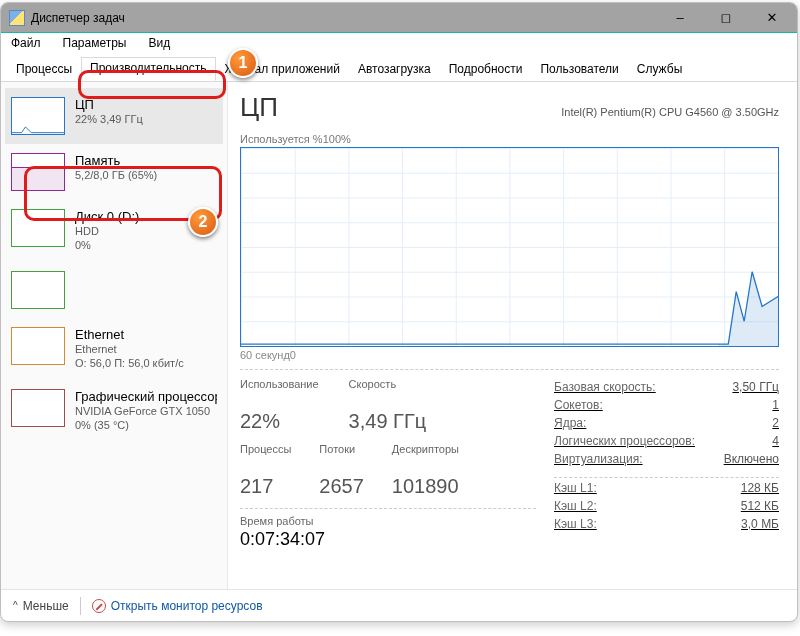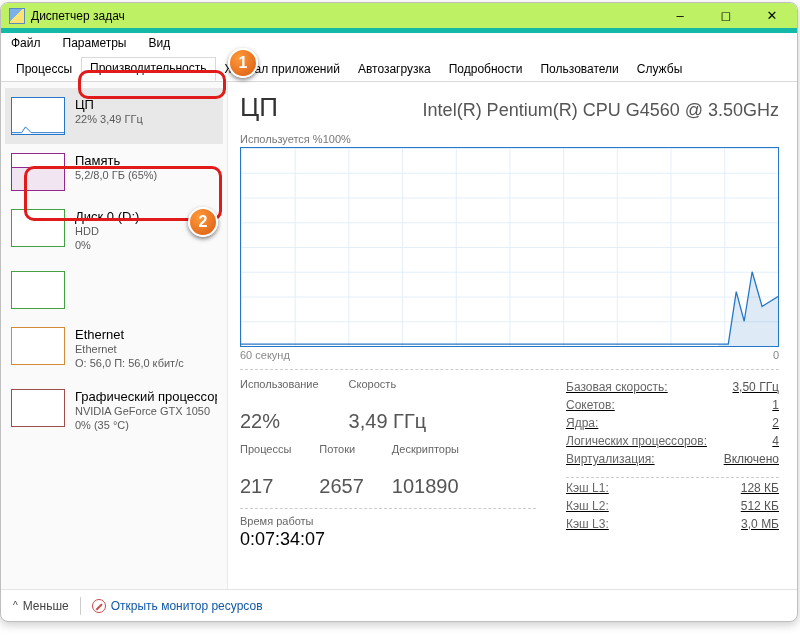--- a/index.html
+++ b/index.html
@@ -23,22 +23,22 @@
     flex-direction: column;
     margin: 2px 0 0 0;
     overflow: hidden;
   }
   
   .titlebar {
     height: 30px;
     display: flex;
     align-items: center;
     padding: 0 2px 0 8px;
-    border-bottom: 5px solid #14b8a6;
-    background: #bef264;
+    border-bottom: 1px solid #14b8a6;
+    background: #a3a3a3;
   }
   .titlebar .icon {
     width: 16px; height: 16px; margin-right: 6px;
     border: 1px solid #5a8abf;
     position: relative;
     background: linear-gradient(135deg,#7cb0e8 45%,#ffe373 45%);
   }
   .titlebar .title { flex: 1; font-size: 12px; color: #000; }
   .win-controls { display: flex; }
   .win-btn {
@@ -127,44 +127,44 @@
     padding: 10px 18px 6px 12px;
     display: flex;
     flex-direction: column;
     overflow: hidden;
   }
   .hdr {
     display: flex; align-items: baseline; justify-content: space-between;
     margin-bottom: 10px;
   }
   .hdr h1 { font-size: 26px; font-weight: 400; color: #333; }
-  .hdr .spec { font-size: 18px; color: #555; }
+  .hdr .spec { font-size: 11px; color: #555; }
 
   .chart-lbl { display:flex; font-size:11px; color:#777; margin-bottom:2px;}
   .chart {
     height: 200px;
     border: 1px solid #2477c9;
     position: relative;
     background-size: 10% 12.5%;
     background-image:
       linear-gradient(to right, #e3eef9 1px, transparent 1px),
       linear-gradient(to bottom, #e3eef9 1px, transparent 1px);
     overflow: hidden;
     margin-bottom: 2px;
   }
   .chart svg { position:absolute; inset:0; width:100%; height:100%; }
-  .chart-lbl2 { display:flex; justify-content:space-between; font-size:11px; color:#888; margin-bottom: 8px;}
+  .chart-lbl2 { display:flex; font-size:11px; color:#888; margin-bottom: 8px;}
 
   .stats-grid {
     flex: 1;
     border-top: 1px dashed #ccc;
     padding-top: 8px;
     position: relative;
   }
-  .stats-row { display:flex; gap: 30px; justify-content: space-between;}
+  .stats-row { display:flex; gap: 18px; justify-content: space-between;}
   .left-col { width: 296px;}
   .big-stats { display:flex; gap: 30px; margin-bottom: 10px;}
   .big-stats div, .big-stats-2 div { display:flex; flex-direction:column;}
   .stat-lbl { font-size: 11px; color:#666;}
   .stat-val-big { font-size: 20px; color:#555; margin-top: 20px;}
   .big-stats-2 { display:flex; gap: 28px; margin-bottom: 10px;}
   .uptime-lbl{ font-size:11px; color:#666; border-top:1px dashed #ccc; padding-top:6px; margin-top:2px;}
   .uptime-val{ font-size:18px; color:#000000; margin-top:2px;}
 
   .right-col { flex:1; font-size:12px;text-decoration:underline;}

